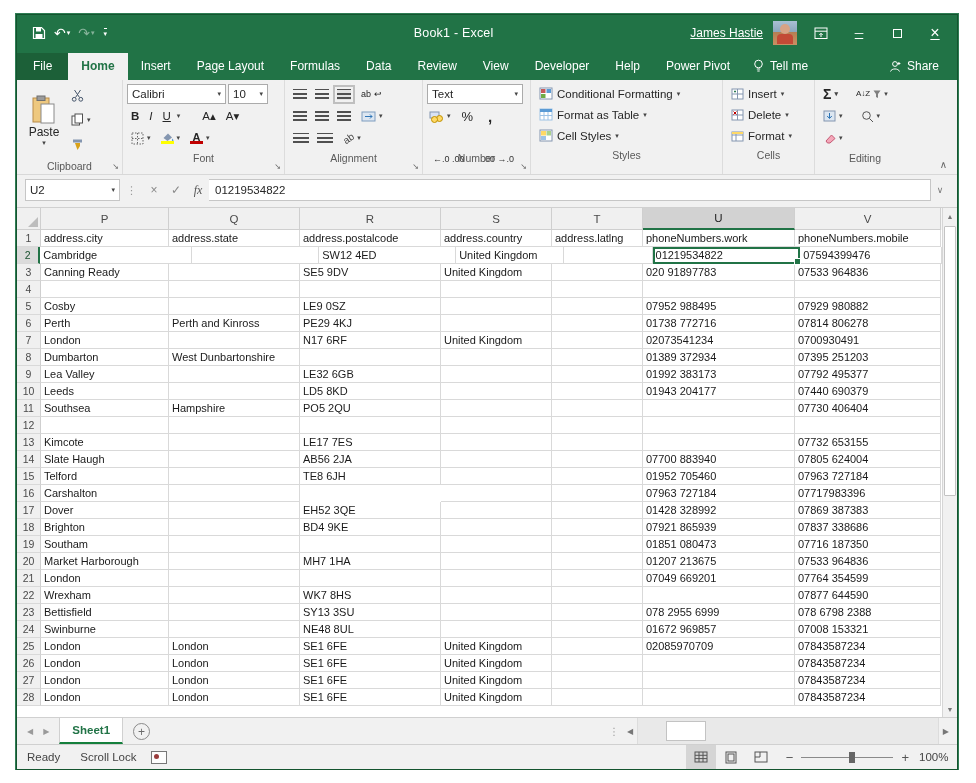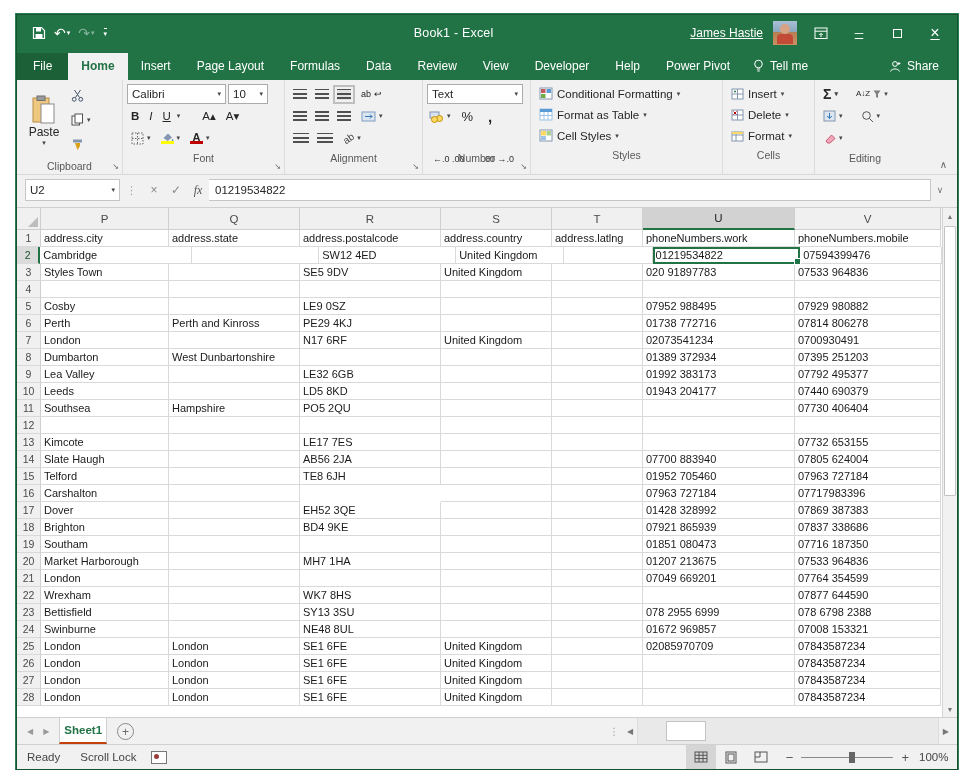--- a/index.html
+++ b/index.html
@@ -77,21 +77,21 @@
   .cell.selcell { outline:2px solid #217346; outline-offset:-2px; position:relative; overflow:visible; }
   .cell.selcell::after { content:""; position:absolute; right:-2px; bottom:-2px; width:5px; height:5px; background:#217346; border:1px solid #fff; }
   .vscroll { width:15px; background:#f1f1f1; border-left:1px solid #d6d6d6; display:flex; flex-direction:column; align-items:center; flex:0 0 auto; }
   .varrow { height:16px; width:100%; display:flex; align-items:center; justify-content:center; font-size:7px; color:#777; cursor:pointer; }
   .vtrack { flex:1; width:100%; position:relative; }
   .vthumb { position:absolute; left:1px; right:1px; top:2px; height:270px; background:#ffffff; border:1px solid #c3c3c3; border-radius:1px; cursor:grab; }
   
   .sheetbar { height:27px; background:#f1f1f1; border-top:1px solid #d0d0d0; display:flex; align-items:stretch; flex:0 0 auto; }
   .snav { display:flex; align-items:center; gap:10px; padding:0 10px; color:#9a9a9a; font-size:8px; }
   .snav span { cursor:pointer; }
-  .stab { background:#fff; color:#217346; font-weight:bold; font-size:11.5px; display:flex; align-items:center; padding:0 4px; border:1px solid #d0d0d0; border-top:none; border-bottom:2px solid #c2410c; cursor:pointer; }
+  .stab { background:#fff; color:#217346; font-weight:bold; font-size:11.5px; display:flex; align-items:center; padding:0 12px; border:1px solid #d0d0d0; border-top:none; border-bottom:2px solid #15803d; cursor:pointer; }
   .newsheet { width:17px; height:17px; border:1px solid #8a8a8a; border-radius:50%; color:#6a6a6a; display:flex; align-items:center; justify-content:center; font-size:12px; margin:5px 0 0 10px; cursor:pointer; }
   .hscroll { display:flex; align-items:center; width:352px; margin-left:auto; padding-right:4px; }
   .hgrip { color:#9a9a9a; font-size:10px; padding:0 4px; cursor:col-resize; }
   .harrow { color:#777; font-size:8px; padding:0 4px; cursor:pointer; }
   .htrack { flex:1; height:100%; position:relative; background:#e9e9e9; border-left:1px solid #dcdcdc; border-right:1px solid #dcdcdc; }
   .hthumb { position:absolute; left:28px; top:3px; bottom:3px; width:40px; background:#fff; border:1px solid #c3c3c3; cursor:grab; }
   
   .statusbar { height:25px; background:#f1f1f1; border-top:1px solid #d0d0d0; display:flex; align-items:center; font-size:11.5px; color:#444; flex:0 0 auto; }
   .sitem { padding:0 10px; cursor:default; }
   .macro { width:16px; height:13px; border:1px solid #777; position:relative; margin-left:4px; cursor:pointer; background:#fdfdfd; }
@@ -498,21 +498,21 @@
             <div class="cell" style="width: 156px;">Cambridge</div>
             <div class="cell" style="width: 131px;"></div>
             <div class="cell" style="width: 141px;">SW12 4ED</div>
             <div class="cell" style="width: 111px;">United Kingdom</div>
             <div class="cell" style="width: 91px;"></div>
             <div class="cell selcell" style="width: 152px;">01219534822</div>
             <div class="cell" style="width: 146px;">07594399476</div>
           </div>
           <div class="grow_">
             <div class="rh">3</div>
-            <div class="cell" style="width: 128px;">Styles Town</div>
+            <div class="cell" style="width: 128px;">Canning Ready</div>
             <div class="cell" style="width: 131px;"></div>
             <div class="cell" style="width: 141px;">SE5 9DV</div>
             <div class="cell" style="width: 111px;">United Kingdom</div>
             <div class="cell" style="width: 91px;"></div>
             <div class="cell" style="width: 152px;">020 91897783</div>
             <div class="cell" style="width: 146px;">07533 964836</div>
           </div>
           <div class="grow_">
             <div class="rh">4</div>
             <div class="cell" style="width: 128px;"></div>

